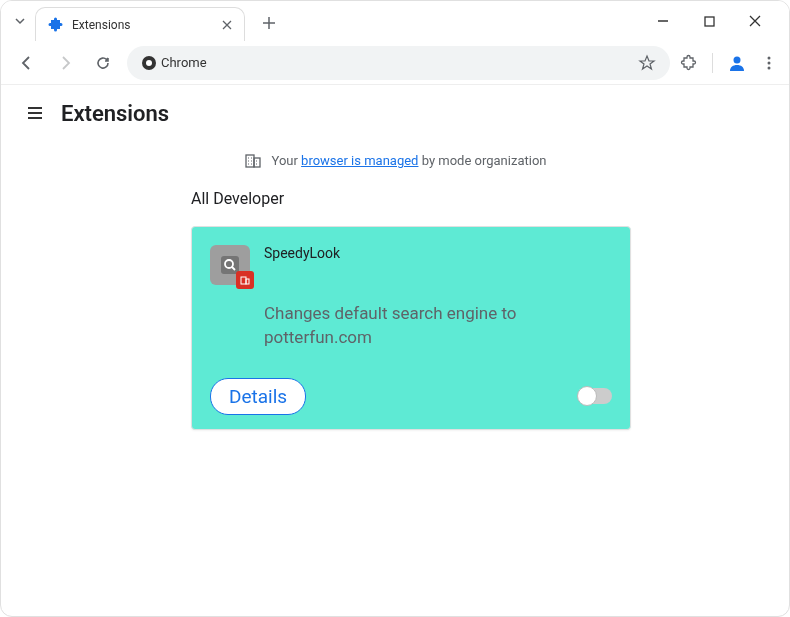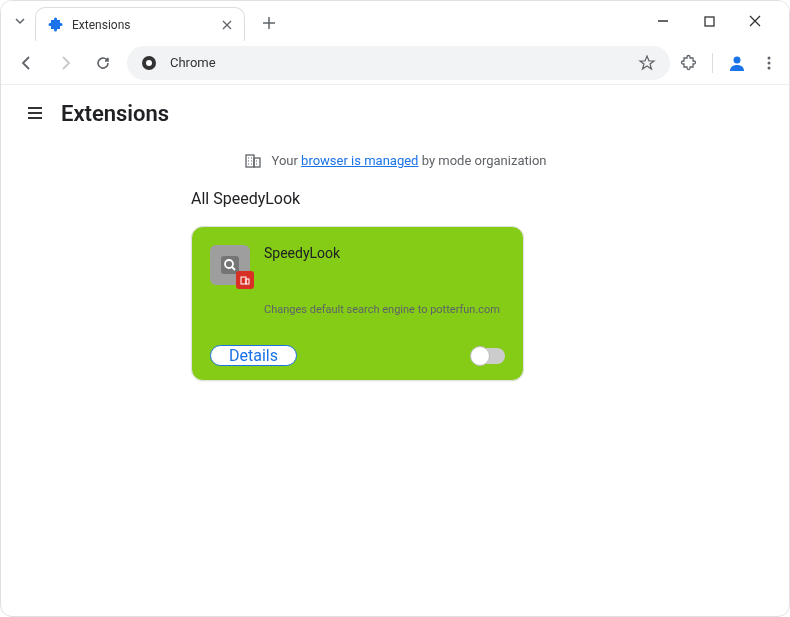--- a/index.html
+++ b/index.html
@@ -14,51 +14,51 @@
 .tab-close { width: 14px; height: 14px; display: flex; align-items: center; justify-content: center; cursor: pointer; }
 .new-tab { width: 28px; height: 28px; display: flex; align-items: center; justify-content: center; cursor: pointer; margin-left: 6px; margin-top: 4px; }
 .window-controls { margin-left: auto; display: flex; gap: 22px; padding-right: 14px; }
 .win-btn { width: 24px; height: 24px; display: flex; align-items: center; justify-content: center; cursor: pointer; }
 
 
 .toolbar { height: 44px; display: flex; align-items: center; padding: 0 12px; gap: 10px; border-bottom: 1px solid #eee; }
 .nav-btn { width: 28px; height: 28px; display: flex; align-items: center; justify-content: center; cursor: pointer; border-radius: 50%; }
 .nav-btn.disabled { opacity: 0.35; }
 .addressbar { flex: 1; display: flex; align-items: center; background: #f1f3f4; border-radius: 20px; height: 34px; padding: 0 14px; gap: 8px; }
-.addr-chip { display: flex; align-items: center; gap: 13px; font-size: 13px; color: #333; }
+.addr-chip { display: flex; align-items: center; gap: 4px; font-size: 13px; color: #333; }
 .addr-url { font-size: 14px; color: #888; }
 .toolbar-right { display: flex; align-items: center; gap: 14px; }
 .sep { width: 1px; height: 20px; background: #ddd; }
 
 
 .page-header { display: flex; align-items: center; padding: 14px 20px; }
 .menu-btn { width: 28px; height: 28px; display: flex; align-items: center; justify-content: center; cursor: pointer; margin-right: 12px; }
 .page-title { font-size: 22px; font-weight: 600; color: #202124; }
 .header-right { margin-left: auto; display: flex; align-items: center; gap: 16px; }
 .dev-label { font-size: 13px; color: #444; }
 .toggle { width: 36px; height: 18px; background: #ccc; border-radius: 10px; position: relative; cursor: pointer; }
 .toggle::after { content: ''; position: absolute; width: 14px; height: 14px; background: #fff; border-radius: 50%; top: 2px; left: 2px; box-shadow: 0 1px 2px rgba(0,0,0,0.3); }
 
 
 .managed { display: flex; align-items: center; justify-content: center; gap: 10px; padding: 10px 0 20px; font-size: 13px; color: #5f6368; }
 .managed a { color: #1a73e8; text-decoration: underline; }
 
 
 .content { padding: 0 190px; }
 .section-title { font-size: 16px; color: #202124; margin-bottom: 18px; }
-.card { border: 1px solid #e0e0e0; border-radius: 12px; background: #84cc16; box-shadow: 0 1px 2px rgba(0,0,0,0.05); width: 333px; }
+.card { border: 1px solid #e0e0e0; border-radius: 4px; background: #5eead4; box-shadow: 0 1px 2px rgba(0,0,0,0.05); width: 440px; }
 .card-top { display: flex; padding: 18px; gap: 14px; }
 .ext-icon-wrap { position: relative; width: 40px; height: 40px; }
 .ext-icon { width: 40px; height: 40px; background: #9e9e9e; border-radius: 6px; display: flex; align-items: center; justify-content: center; }
 .ext-badge { position: absolute; bottom: -4px; right: -4px; width: 18px; height: 18px; background: #d93025; border-radius: 3px; display: flex; align-items: center; justify-content: center; }
 .ext-info { flex: 1; }
 .ext-name { font-size: 14px; color: #202124; margin-bottom: 4px; }
-.ext-desc { font-size: 11px; color: #5f6368; line-height: 1.4; margin-top: 41px; }
+.ext-desc { font-size: 17px; color: #5f6368; line-height: 1.4; margin-top: 41px; }
 .card-bottom { display: flex; align-items: center; justify-content: space-between; padding: 10px 18px 14px; }
-.details-btn { border: 1.5px solid #1a73e8; color: #1a73e8; background: #fff; border-radius: 18px; padding: 0 18px; font-size: 16px; cursor: pointer; }
+.details-btn { border: 1.5px solid #1a73e8; color: #1a73e8; background: #fff; border-radius: 18px; padding: 6px 18px; font-size: 19px; cursor: pointer; }
 .ext-toggle { width: 34px; height: 16px; background: #ccc; border-radius: 10px; position: relative; cursor: pointer; }
 .ext-toggle::after { content: ''; position: absolute; width: 18px; height: 18px; background: #fff; border: 1px solid #bbb; border-radius: 50%; top: -2px; left: -1px; }
 
 svg { display: block; }
 </style>
 </head>
 <body>
 
 <div class="titlebar">
   <div class="titlebar-left">
@@ -164,21 +164,21 @@
       <rect x="2" y="4" width="8" height="12" stroke="#5f6368" stroke-width="1.3" fill="none"></rect>
       <rect x="10" y="7" width="6" height="9" stroke="#5f6368" stroke-width="1.3" fill="none"></rect>
       <path d="M4 7h1M7 7h1M4 10h1M7 10h1M4 13h1M7 13h1M12 10h1M12 13h1" stroke="#5f6368" stroke-width="1.2"></path>
     </svg>
   <span>
     <span>Your </span><a href="#">browser is managed</a><span> by mode organization</span>
   </span>
 </div>
 
 <div class="content">
-  <div class="section-title">All SpeedyLook</div>
+  <div class="section-title">All Developer</div>
   <div class="card">
     <div class="card-top">
       <div class="ext-icon-wrap">
         <div class="ext-icon">
           <svg width="24" height="24" viewBox="0 0 24 24">
               <rect x="3" y="3" width="18" height="18" rx="3" fill="#757575"></rect>
               <circle cx="11" cy="11" r="4" stroke="#fff" stroke-width="1.8" fill="none"></circle>
               <path d="M14 14l3 3" stroke="#fff" stroke-width="1.8"></path>
             </svg>
         </div>

